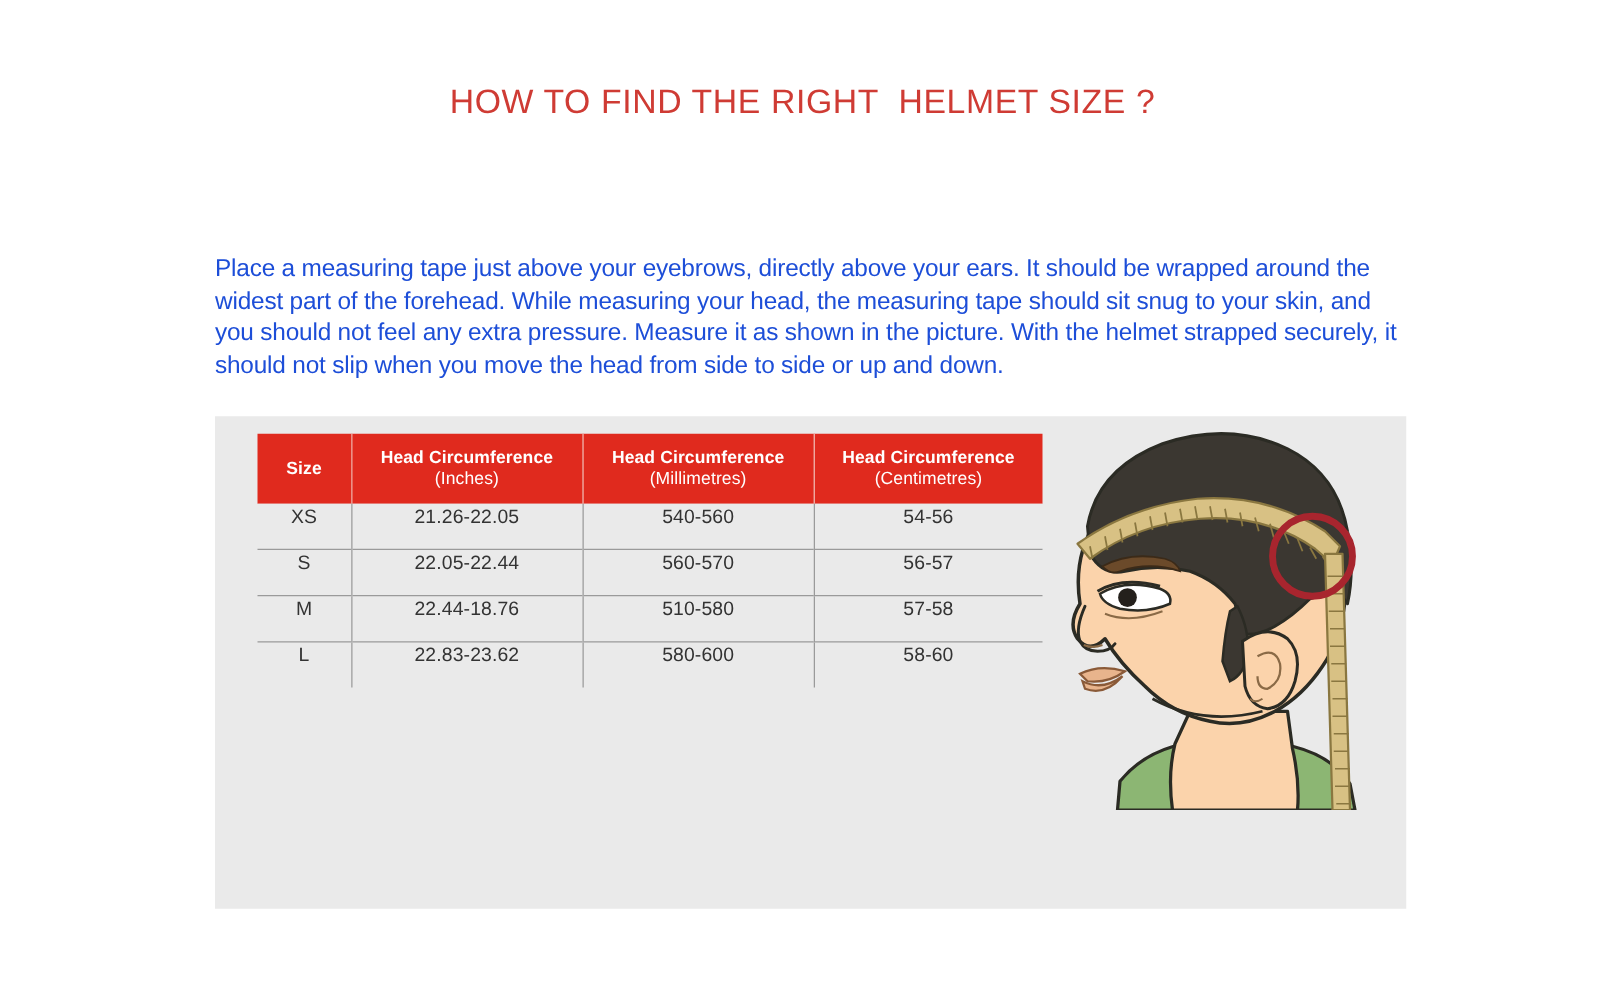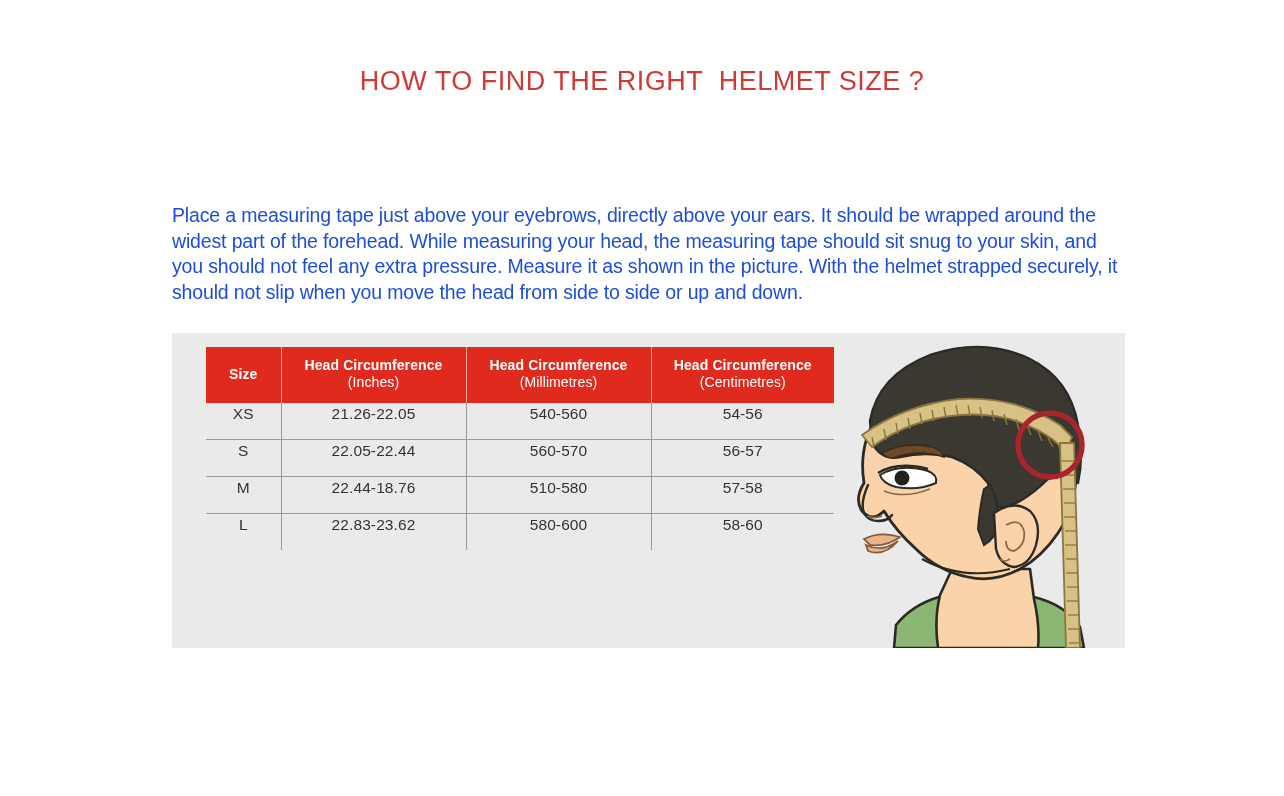--- a/index.html
+++ b/index.html
@@ -43,21 +43,21 @@
     font-weight: 400;
     margin-top: 19px;
   }
 
   
   .panel {
     position: absolute;
     left: 172px;
     top: 333px;
     width: 953px;
-    height: 315px;
+    height: 394px;
     background: #eaeaea;
     overflow: hidden;
   }
 
   
   .size-table {
     position: absolute;
     left: 34px;
     top: 14px;
     width: 628px;

